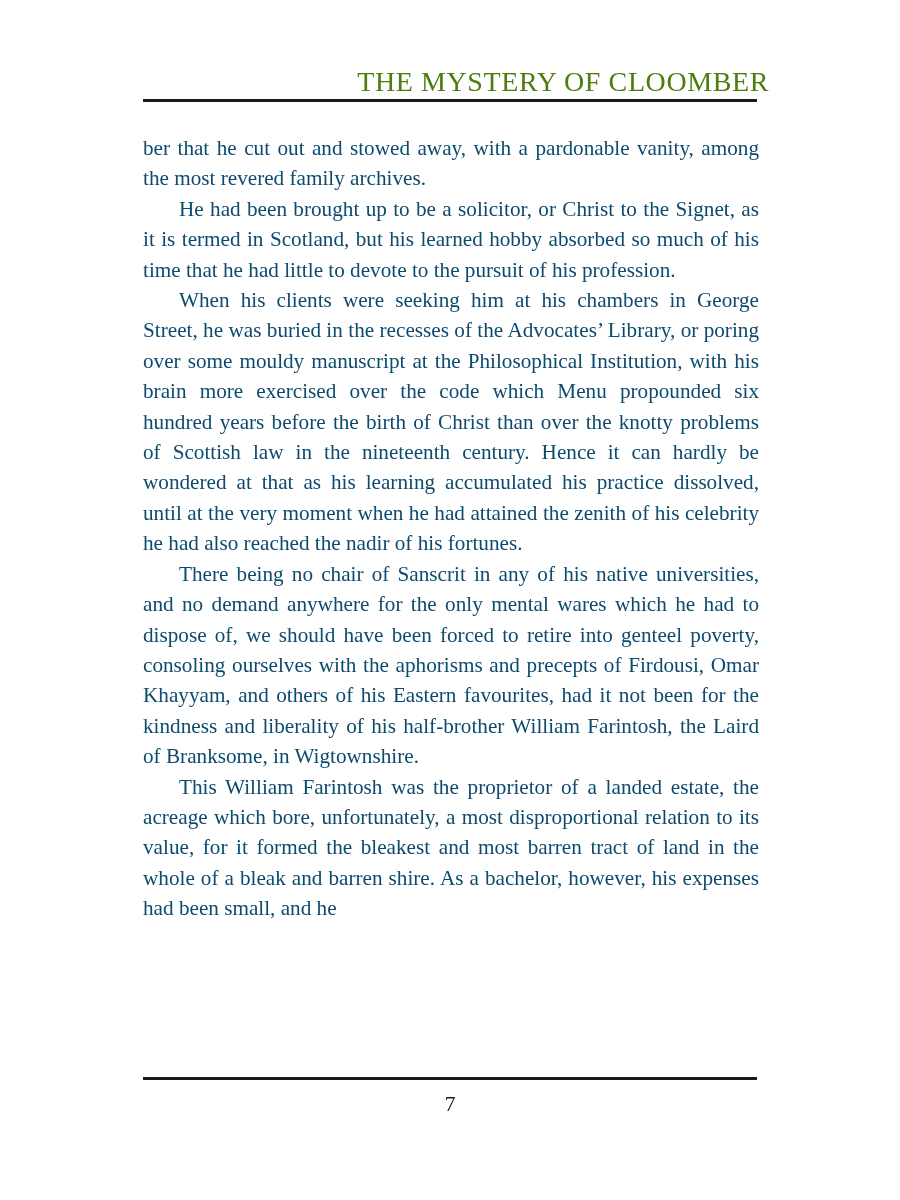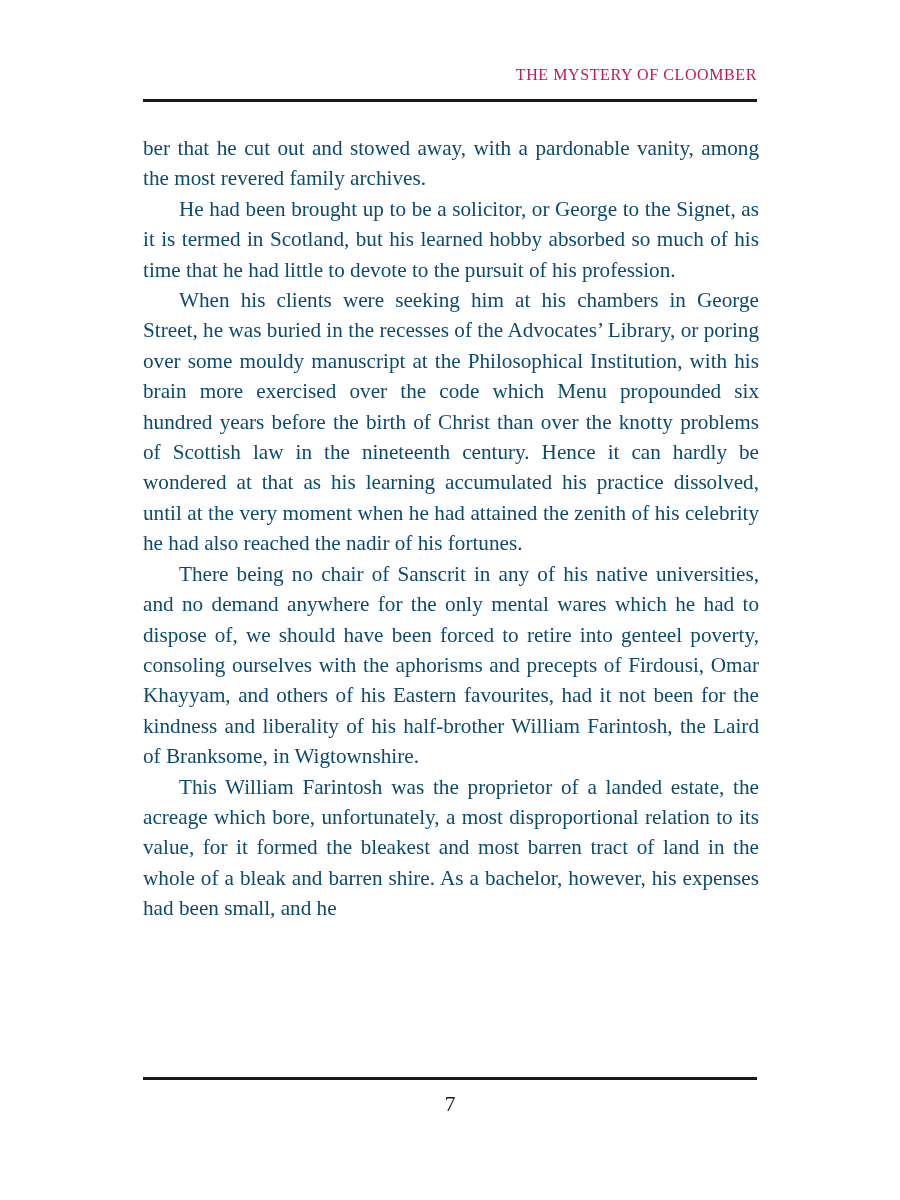--- a/index.html
+++ b/index.html
@@ -17,25 +17,25 @@
   .page {
     position: relative;
     width: 900px;
     height: 1200px;
     box-sizing: border-box;
     padding: 0;
   }
   .running-head {
     position: absolute;
     top: 66px;
-    right: 143px;
+    right: 131px;
     font-family: "Liberation Serif", serif;
-    font-size: 16px;
+    font-size: 28px;
     letter-spacing: 0.6px;
-    color: #be185d;
+    color: #4d7c0f;
     text-align: right;
     white-space: nowrap;
   }
   .rule {
     position: absolute;
     left: 143px;
     width: 614px;
     height: 3px;
     background: #1a1a1a;
   }
@@ -76,21 +76,21 @@
 <div class="page">
 
   <div class="running-head">
     <span>THE MYSTERY OF CLOOMBER</span>
   </div>
 
   <div class="rule rule-top"></div>
 
   <div class="body-text">
     <p>ber that he cut out and stowed away, with a pardonable vanity, among the most revered family archives.</p>
-    <p class="indent">He had been brought up to be a solicitor, or George to the Signet, as it is termed in Scotland, but his learned hobby absorbed so much of his time that he had little to devote to the pursuit of his profession.</p>
+    <p class="indent">He had been brought up to be a solicitor, or Christ to the Signet, as it is termed in Scotland, but his learned hobby absorbed so much of his time that he had little to devote to the pursuit of his profession.</p>
     <p class="indent">When his clients were seeking him at his chambers in George Street, he was buried in the recesses of the Advocates’ Library, or poring over some mouldy manuscript at the Philosophical Institution, with his brain more exercised over the code which Menu propounded six hundred years before the birth of Christ than over the knotty problems of Scottish law in the nineteenth century. Hence it can hardly be wondered at that as his learning accumulated his practice dissolved, until at the very moment when he had attained the zenith of his celebrity he had also reached the nadir of his fortunes.</p>
     <p class="indent">There being no chair of Sanscrit in any of his native universities, and no demand anywhere for the only mental wares which he had to dispose of, we should have been forced to retire into genteel poverty, consoling ourselves with the aphorisms and precepts of Firdousi, Omar Khayyam, and others of his Eastern favourites, had it not been for the kindness and liberality of his half-brother William Farintosh, the Laird of Branksome, in Wigtownshire.</p>
     <p class="indent">This William Farintosh was the proprietor of a landed estate, the acreage which bore, unfortunately, a most disproportional relation to its value, for it formed the bleakest and most barren tract of land in the whole of a bleak and barren shire. As a bachelor, however, his expenses had been small, and he</p>
   </div>
 
   <div class="rule rule-bottom"></div>
 
   <div class="folio">7</div>
 
 </div>

